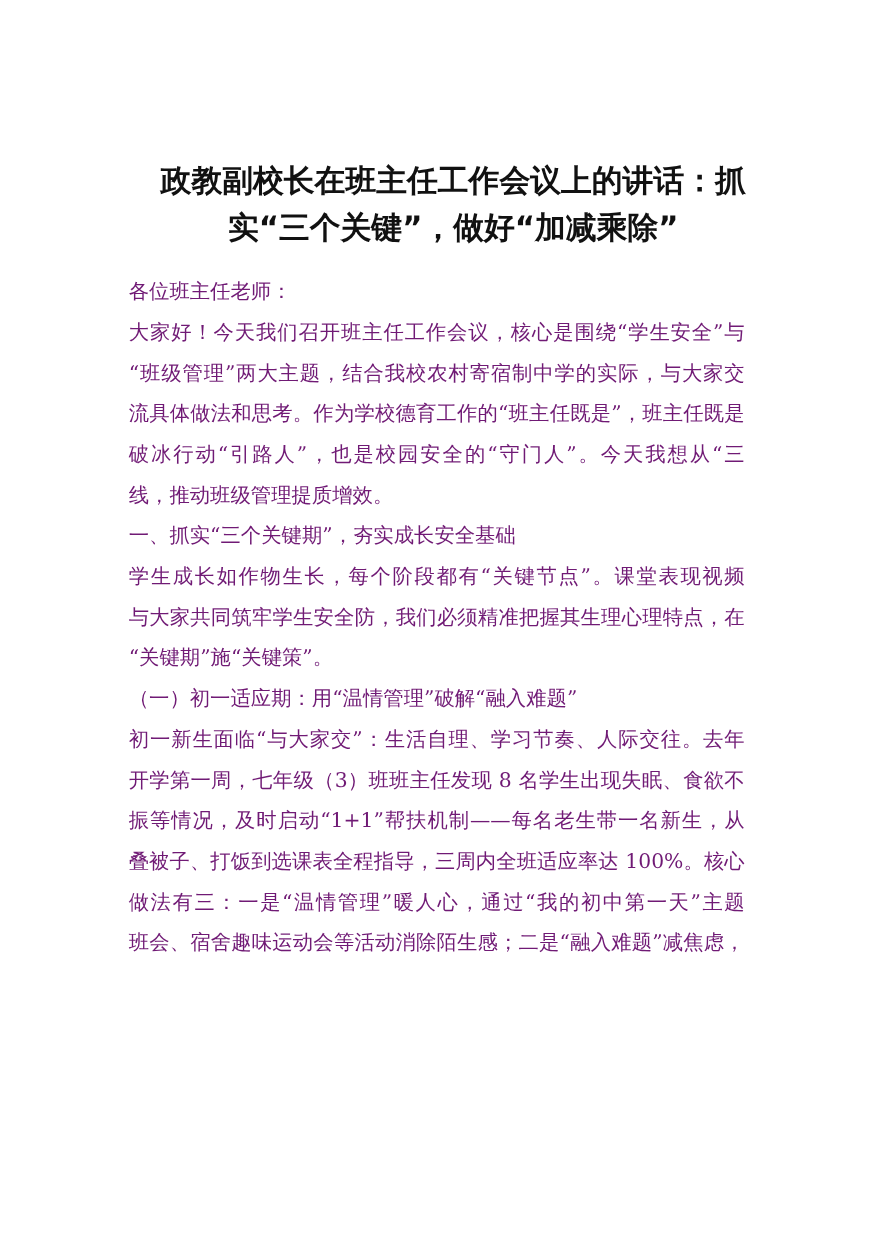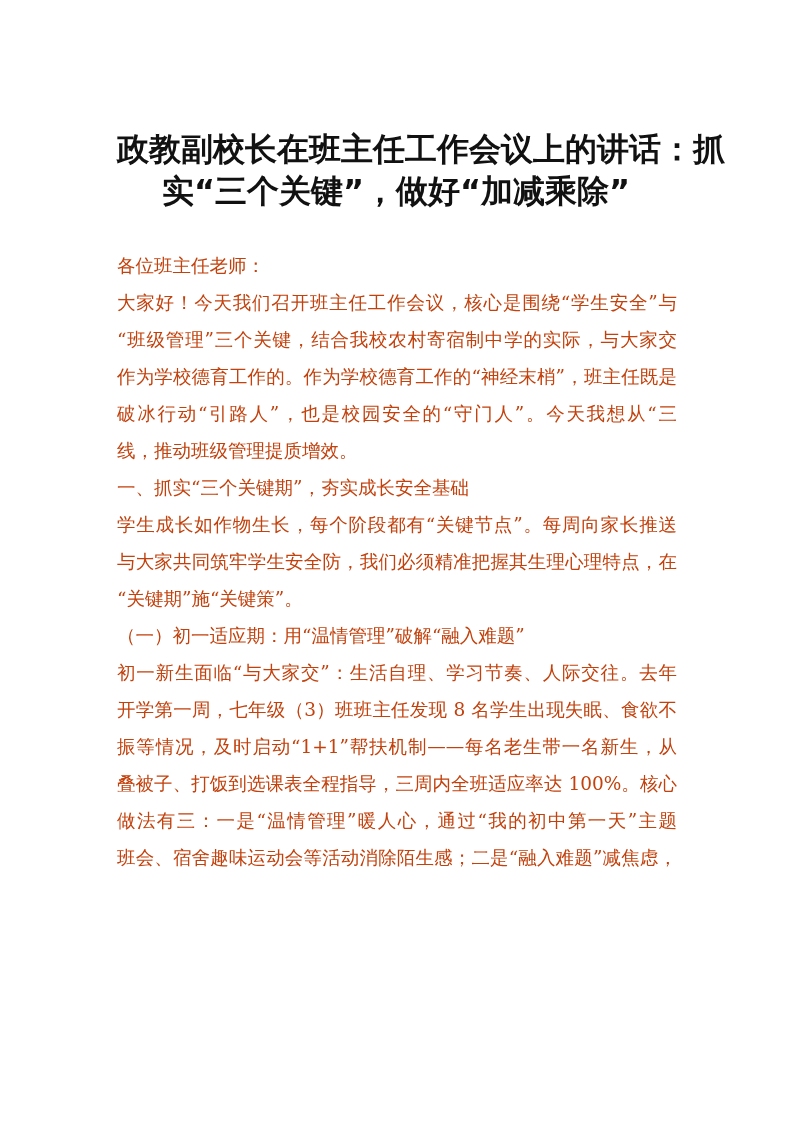--- a/index.html
+++ b/index.html
@@ -21,41 +21,41 @@
       top: 0;
       width: 793px;
       height: 1122px;
       background: #ffffff;
     }
     .title {
       position: absolute;
       left: 117px;
       width: 558px;
       top: 128px;
-      margin: 0;
+      margin: 16px;
       font-family: "DejaVu Sans", "Liberation Sans", sans-serif;
       font-weight: bold;
-      font-size: 32px;
+      font-size: 28px;
       line-height: 42px;
       text-align: center;
       color: #111111;
       letter-spacing: 0px;
     }
     .title .title-line {
       display: block;
       white-space: nowrap;
     }
     .body-text {
       position: absolute;
       left: 117px;
       width: 560px;
       top: 247px;
       font-size: 18.5px;
       line-height: 37px;
-      color: #c2410c;
+      color: #701a75;
     }
     .body-text .line {
       display: block;
       white-space: nowrap;
       height: 37px;
       overflow: visible;
     }
     .body-text .line.justify {
       text-align: justify;
       text-align-last: justify;
@@ -67,26 +67,26 @@
 <div class="page">
 
   <h1 class="title">
     <span class="title-line">政教副校长在班主任工作会议上的讲话：抓</span>
     <span class="title-line">实“三个关键”，做好“加减乘除”</span>
   </h1>
 
   <div class="body-text">
     <span class="line">各位班主任老师：</span>
     <span class="line justify">大家好！今天我们召开班主任工作会议，核心是围绕“学生安全”与</span>
-    <span class="line justify">“班级管理”三个关键，结合我校农村寄宿制中学的实际，与大家交</span>
-    <span class="line justify">作为学校德育工作的。作为学校德育工作的“神经末梢”，班主任既是</span>
+    <span class="line justify">“班级管理”两大主题，结合我校农村寄宿制中学的实际，与大家交</span>
+    <span class="line justify">流具体做法和思考。作为学校德育工作的“班主任既是”，班主任既是</span>
     <span class="line justify">破冰行动“引路人”，也是校园安全的“守门人”。今天我想从“三</span>
     <span class="line">线，推动班级管理提质增效。</span>
     <span class="line">一、抓实“三个关键期”，夯实成长安全基础</span>
-    <span class="line justify">学生成长如作物生长，每个阶段都有“关键节点”。每周向家长推送</span>
+    <span class="line justify">学生成长如作物生长，每个阶段都有“关键节点”。课堂表现视频</span>
     <span class="line justify">与大家共同筑牢学生安全防，我们必须精准把握其生理心理特点，在</span>
     <span class="line">“关键期”施“关键策”。</span>
     <span class="line">（一）初一适应期：用“温情管理”破解“融入难题”</span>
     <span class="line justify">初一新生面临“与大家交”：生活自理、学习节奏、人际交往。去年</span>
     <span class="line justify">开学第一周，七年级（3）班班主任发现 8 名学生出现失眠、食欲不</span>
     <span class="line justify">振等情况，及时启动“1+1”帮扶机制——每名老生带一名新生，从</span>
     <span class="line justify">叠被子、打饭到选课表全程指导，三周内全班适应率达 100%。核心</span>
     <span class="line justify">做法有三：一是“温情管理”暖人心，通过“我的初中第一天”主题</span>
     <span class="line justify">班会、宿舍趣味运动会等活动消除陌生感；二是“融入难题”减焦虑，</span>
   </div>

